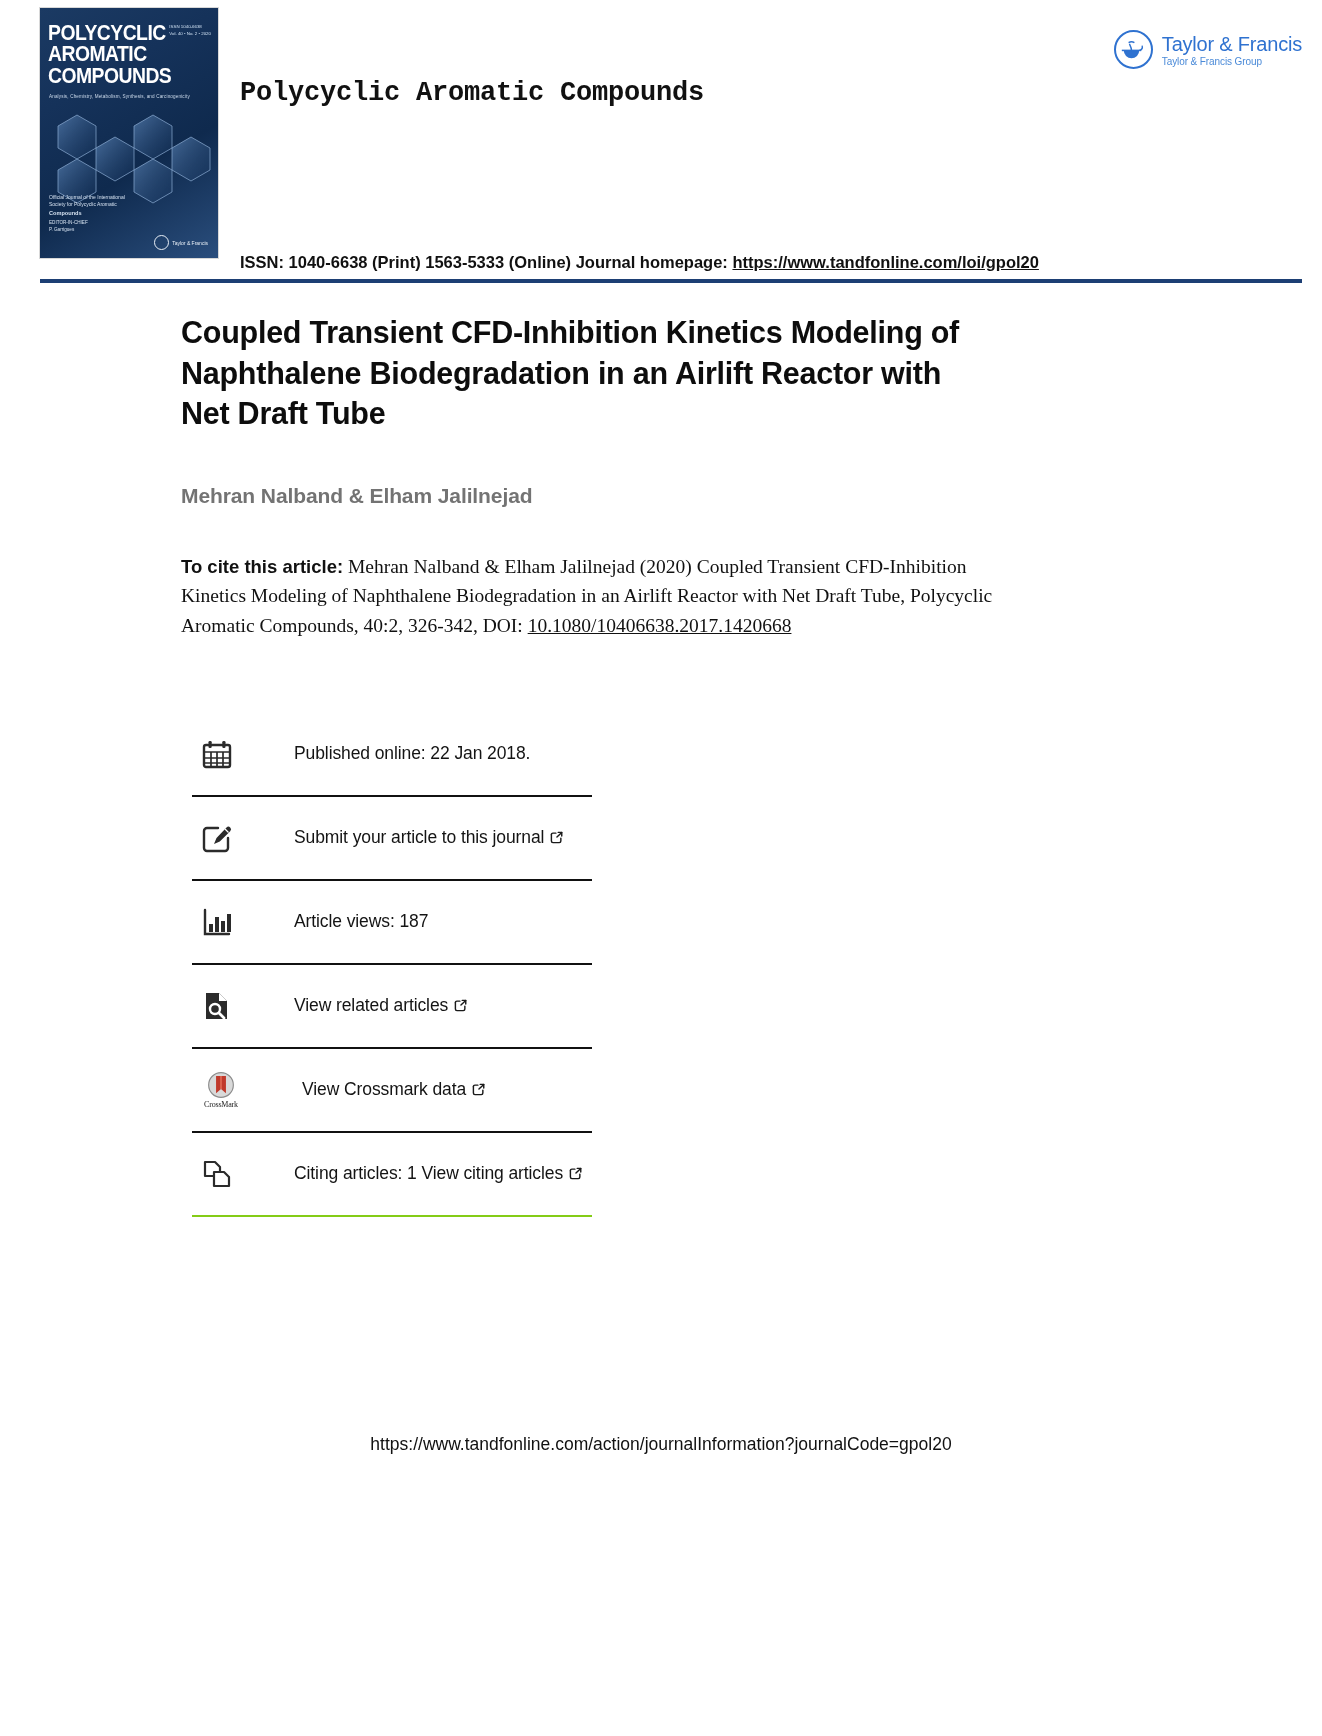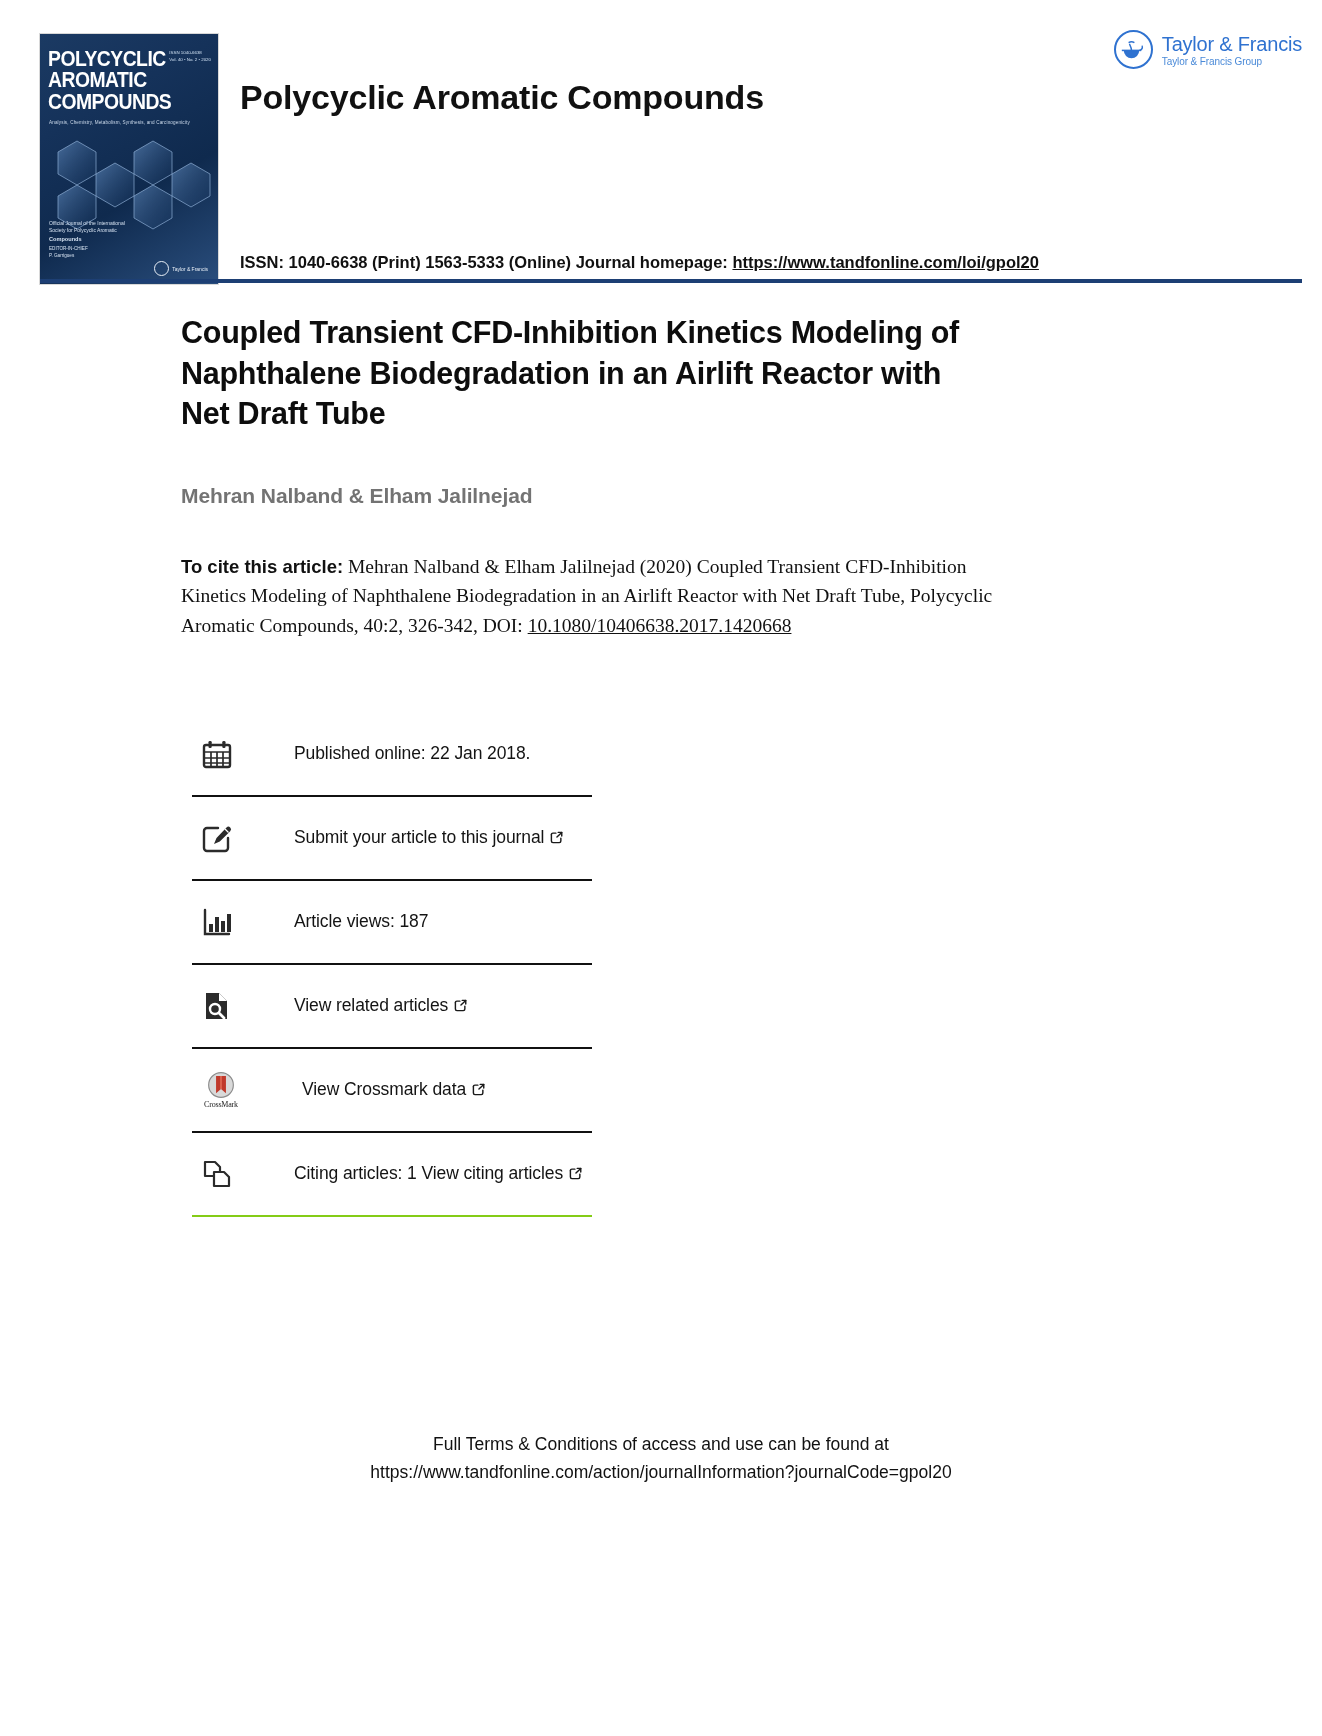--- a/index.html
+++ b/index.html
@@ -18,21 +18,21 @@
 
   
   .header {
     position: relative;
     height: 290px;
     padding: 0;
   }
   .cover-wrap {
     position: absolute;
     left: 40px;
-    top: 34px;
+    top: 8px;
     width: 172px;
     height: 250px;
   }
   .cover {
     width: 178px;
     height: 250px;
     background: linear-gradient(150deg, #1b3a63 0%, #15325a 30%, #0f2a4e 62%, #2a4e7d 100%);
     position: relative;
     overflow: hidden;
     box-shadow: 0 0 0 1px #d8d8d8;
@@ -111,24 +111,25 @@
     width: 13px; height: 13px;
     border-radius: 50%;
     border: 1px solid #e8eff7;
     display: block;
   }
 
   .journal-title {
     position: absolute;
     left: 240px;
     top: 78px;
-    font-size: 34px;
+    font-size: 27px;
     font-weight: bold;
     letter-spacing: -0.2px;
     color: #111111;
+    font-family: Liberation Mono, monospace;
   }
 
   .tf-logo {
     position: absolute;
     right: 20px;
     top: 30px;
     display: flex;
     align-items: center;
     gap: 9px;
   }
@@ -474,15 +475,14 @@
               <path d="M10.6 9.4 L17 3.2" stroke="#1a1a1a" stroke-width="1.9" stroke-linecap="round"></path>
               <path d="M12.3 3.2 H17 V7.9" fill="none" stroke="#1a1a1a" stroke-width="1.9" stroke-linecap="round" stroke-linejoin="round"></path>
             </svg></span>
       </span>
     </div>
 
   </div>
 </div>
 
 <div class="footer">
-  <div>Full Terms &amp; Conditions of access and use can be found at</div>
   <div>https://www.tandfonline.com/action/journalInformation?journalCode=gpol20</div>
 </div>
 
 </body></html>

